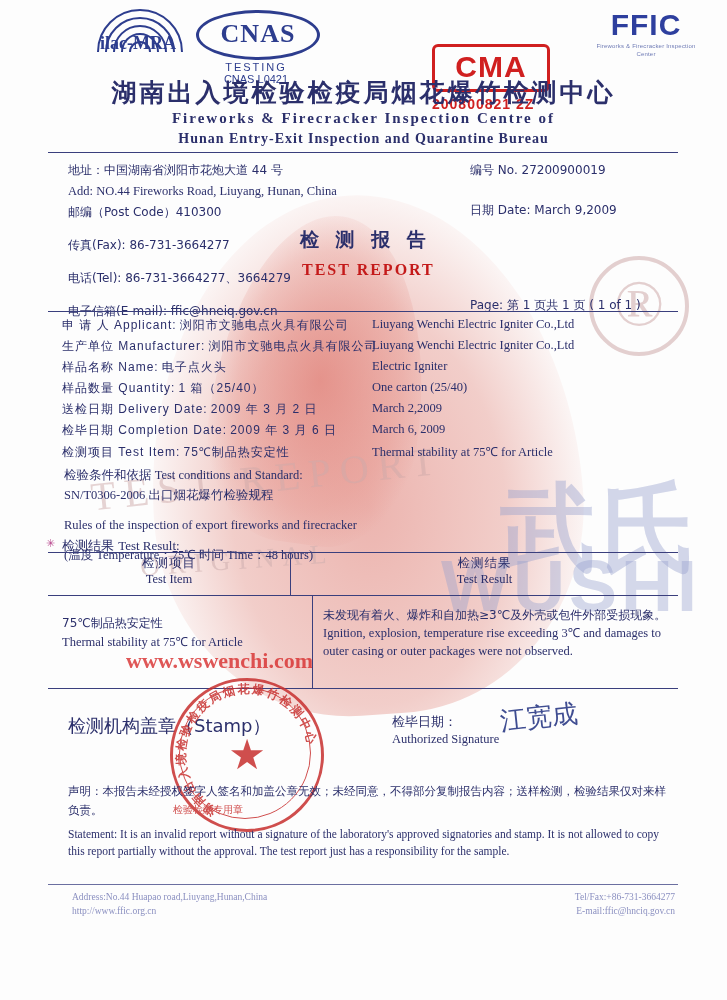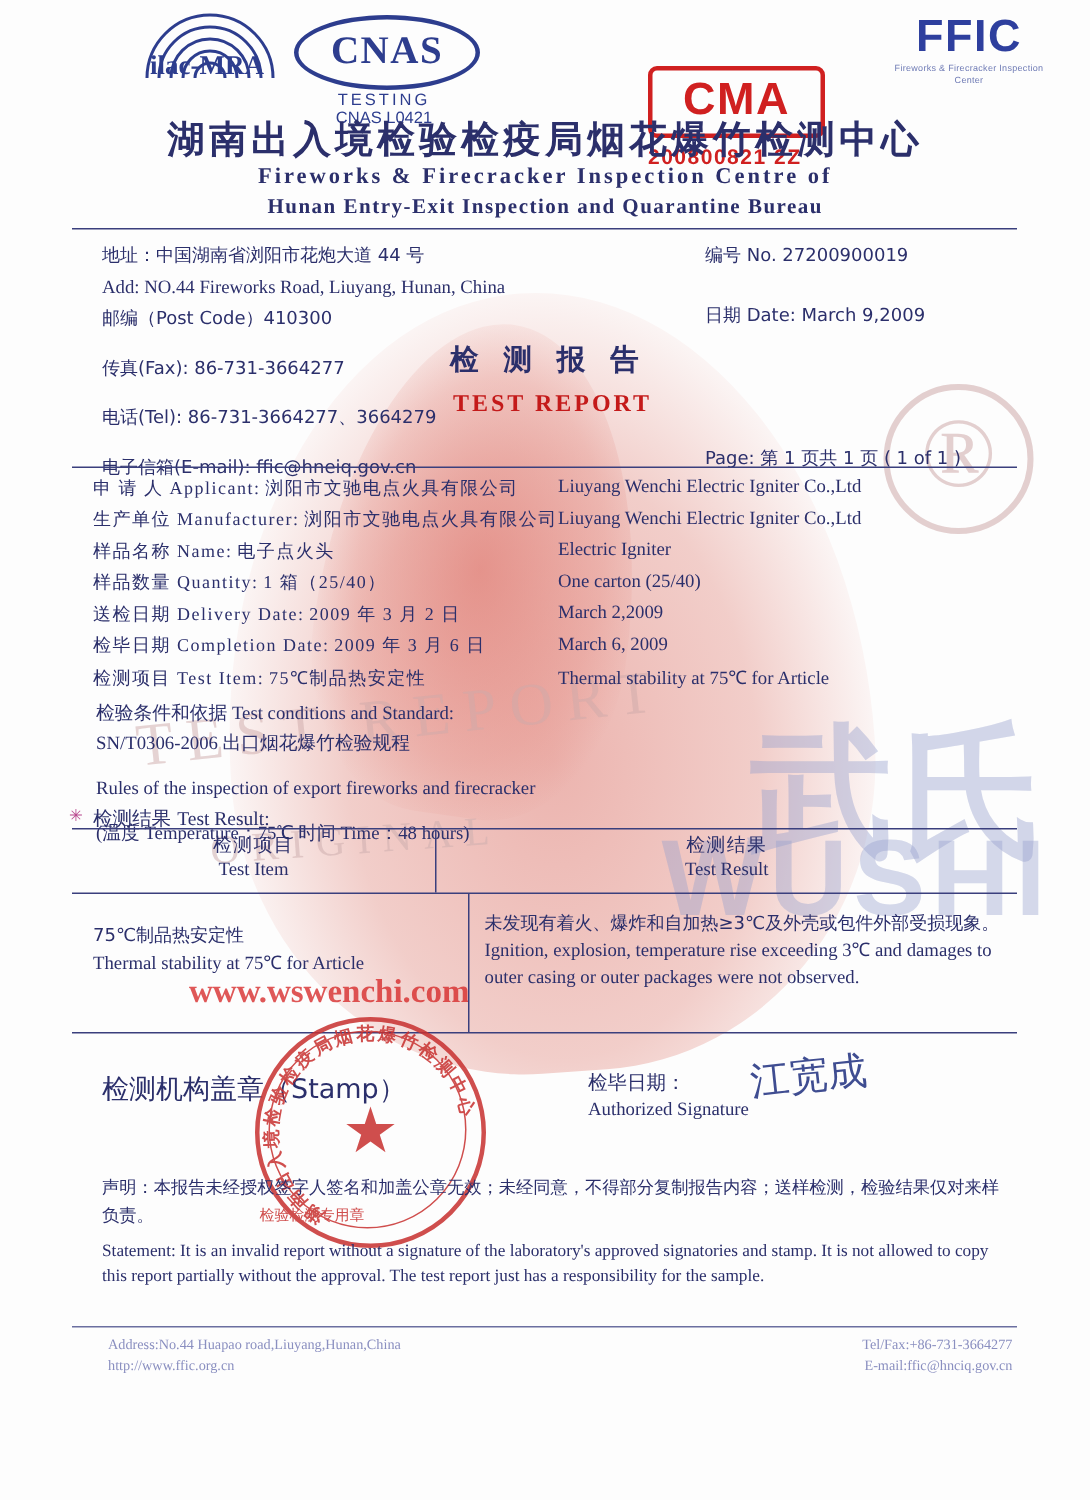--- a/index.html
+++ b/index.html
@@ -292,21 +292,21 @@
   .frow {
     display: flex;
     height: 21px;
     align-items: flex-start;
   }
   .fl {
     width: 310px;
     white-space: nowrap;
   }
   .fl .cn {
-    font-family: Liberation Serif, serif;
+    font-family: Liberation Sans, sans-serif;
     font-size: 12px;
     letter-spacing: 1px;
   }
   .fr {
     flex: 1;
     white-space: nowrap;
   }
   .sub-line {
     font-size: 12.5px;
     line-height: 20px;

